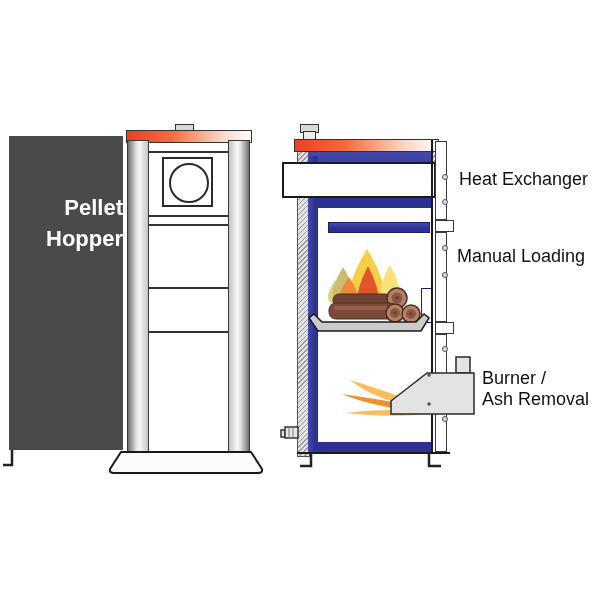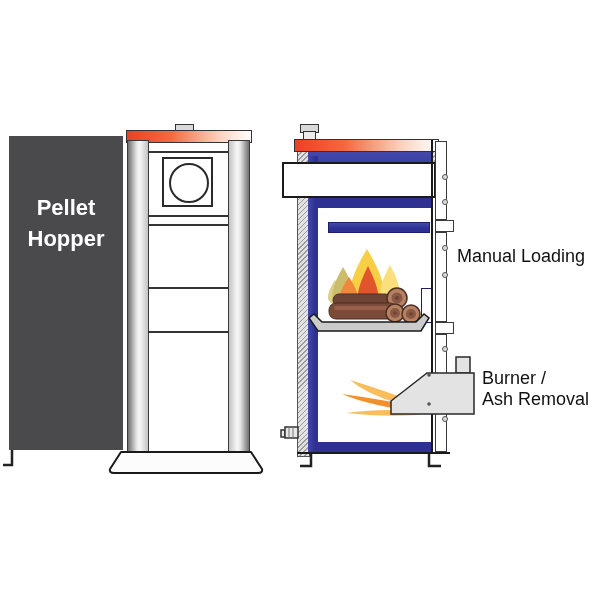--- a/index.html
+++ b/index.html
@@ -4,21 +4,21 @@
 <style>
   html,body{margin:0;padding:0;background:#fff;}
   .canvas{
     position:relative;width:600px;height:600px;background:#fff;overflow:hidden;
     font-family:"Liberation Sans", sans-serif;
   }
   .abs{position:absolute;}
   
   .hopper{left:9px;top:136px;width:114px;height:314px;background:var(--hopper-gray);}
   .hopper-label{
-    left:0;top:56px;width:100%;text-align:center;
+    left:0;top:56px;width:100%;text-align:right;
     color:var(--hopper-text);font-weight:bold;font-size:22px;line-height:31px;
   }
   
   .fv-topcap{left:126px;top:130px;width:124px;height:11px;border:1px solid #333;
     background:linear-gradient(90deg,var(--top-cap-orange) 0%,#f26a3c 35%,#fbd3c0 75%,#ffffff 100%);}
   .fv-chimney-cap{left:175px;top:124px;width:17px;height:7px;background:#d9d9d9;border:1px solid #333;}
   .fv-chimney-body{left:178px;top:131px;width:11px;height:9px;background:#ececec;border:1px solid #333;}
   .fv-col{top:140px;width:20px;height:313px;border:1px solid #3a3a3a;}
   .fv-col-left{left:127px;background:linear-gradient(90deg,#6f6f6f,#e9e9e9 45%,#f7f7f7 60%,#c2c2c2);}
   .fv-col-right{left:228px;background:linear-gradient(90deg,#c2c2c2,#f7f7f7 40%,#e9e9e9 55%,#6f6f6f);}
@@ -120,20 +120,21 @@
   <div class="abs door" style="top:232px;height:90px;"></div>
   <div class="abs door-tab" style="top:322px;height:12px;"></div>
   <div class="abs door" style="top:334px;height:118px;"></div>
   <div class="abs screw" style="top:174px;"></div>
   <div class="abs screw" style="top:199px;"></div>
   <div class="abs screw" style="top:245px;"></div>
   <div class="abs screw" style="top:272px;"></div>
   <div class="abs screw" style="top:346px;"></div>
   <div class="abs screw" style="top:416px;"></div>
 
+  <div class="abs callout co-hx">Heat Exchanger</div>
   <div class="abs callout co-burner">Burner /
 Ash Removal</div>
   <div class="abs callout co-ml">Manual Loading</div>
 
   <svg class="abs overlay" viewBox="0 0 600 600">
 
     <path class="outline2" d="M121,452 L251,452 L262,469 Q263,473 258,473 L114,473 Q109,473 110,469 Z"></path>
 
     <path class="leg" d="M12,450 L12,465 L3,465"></path>
 

